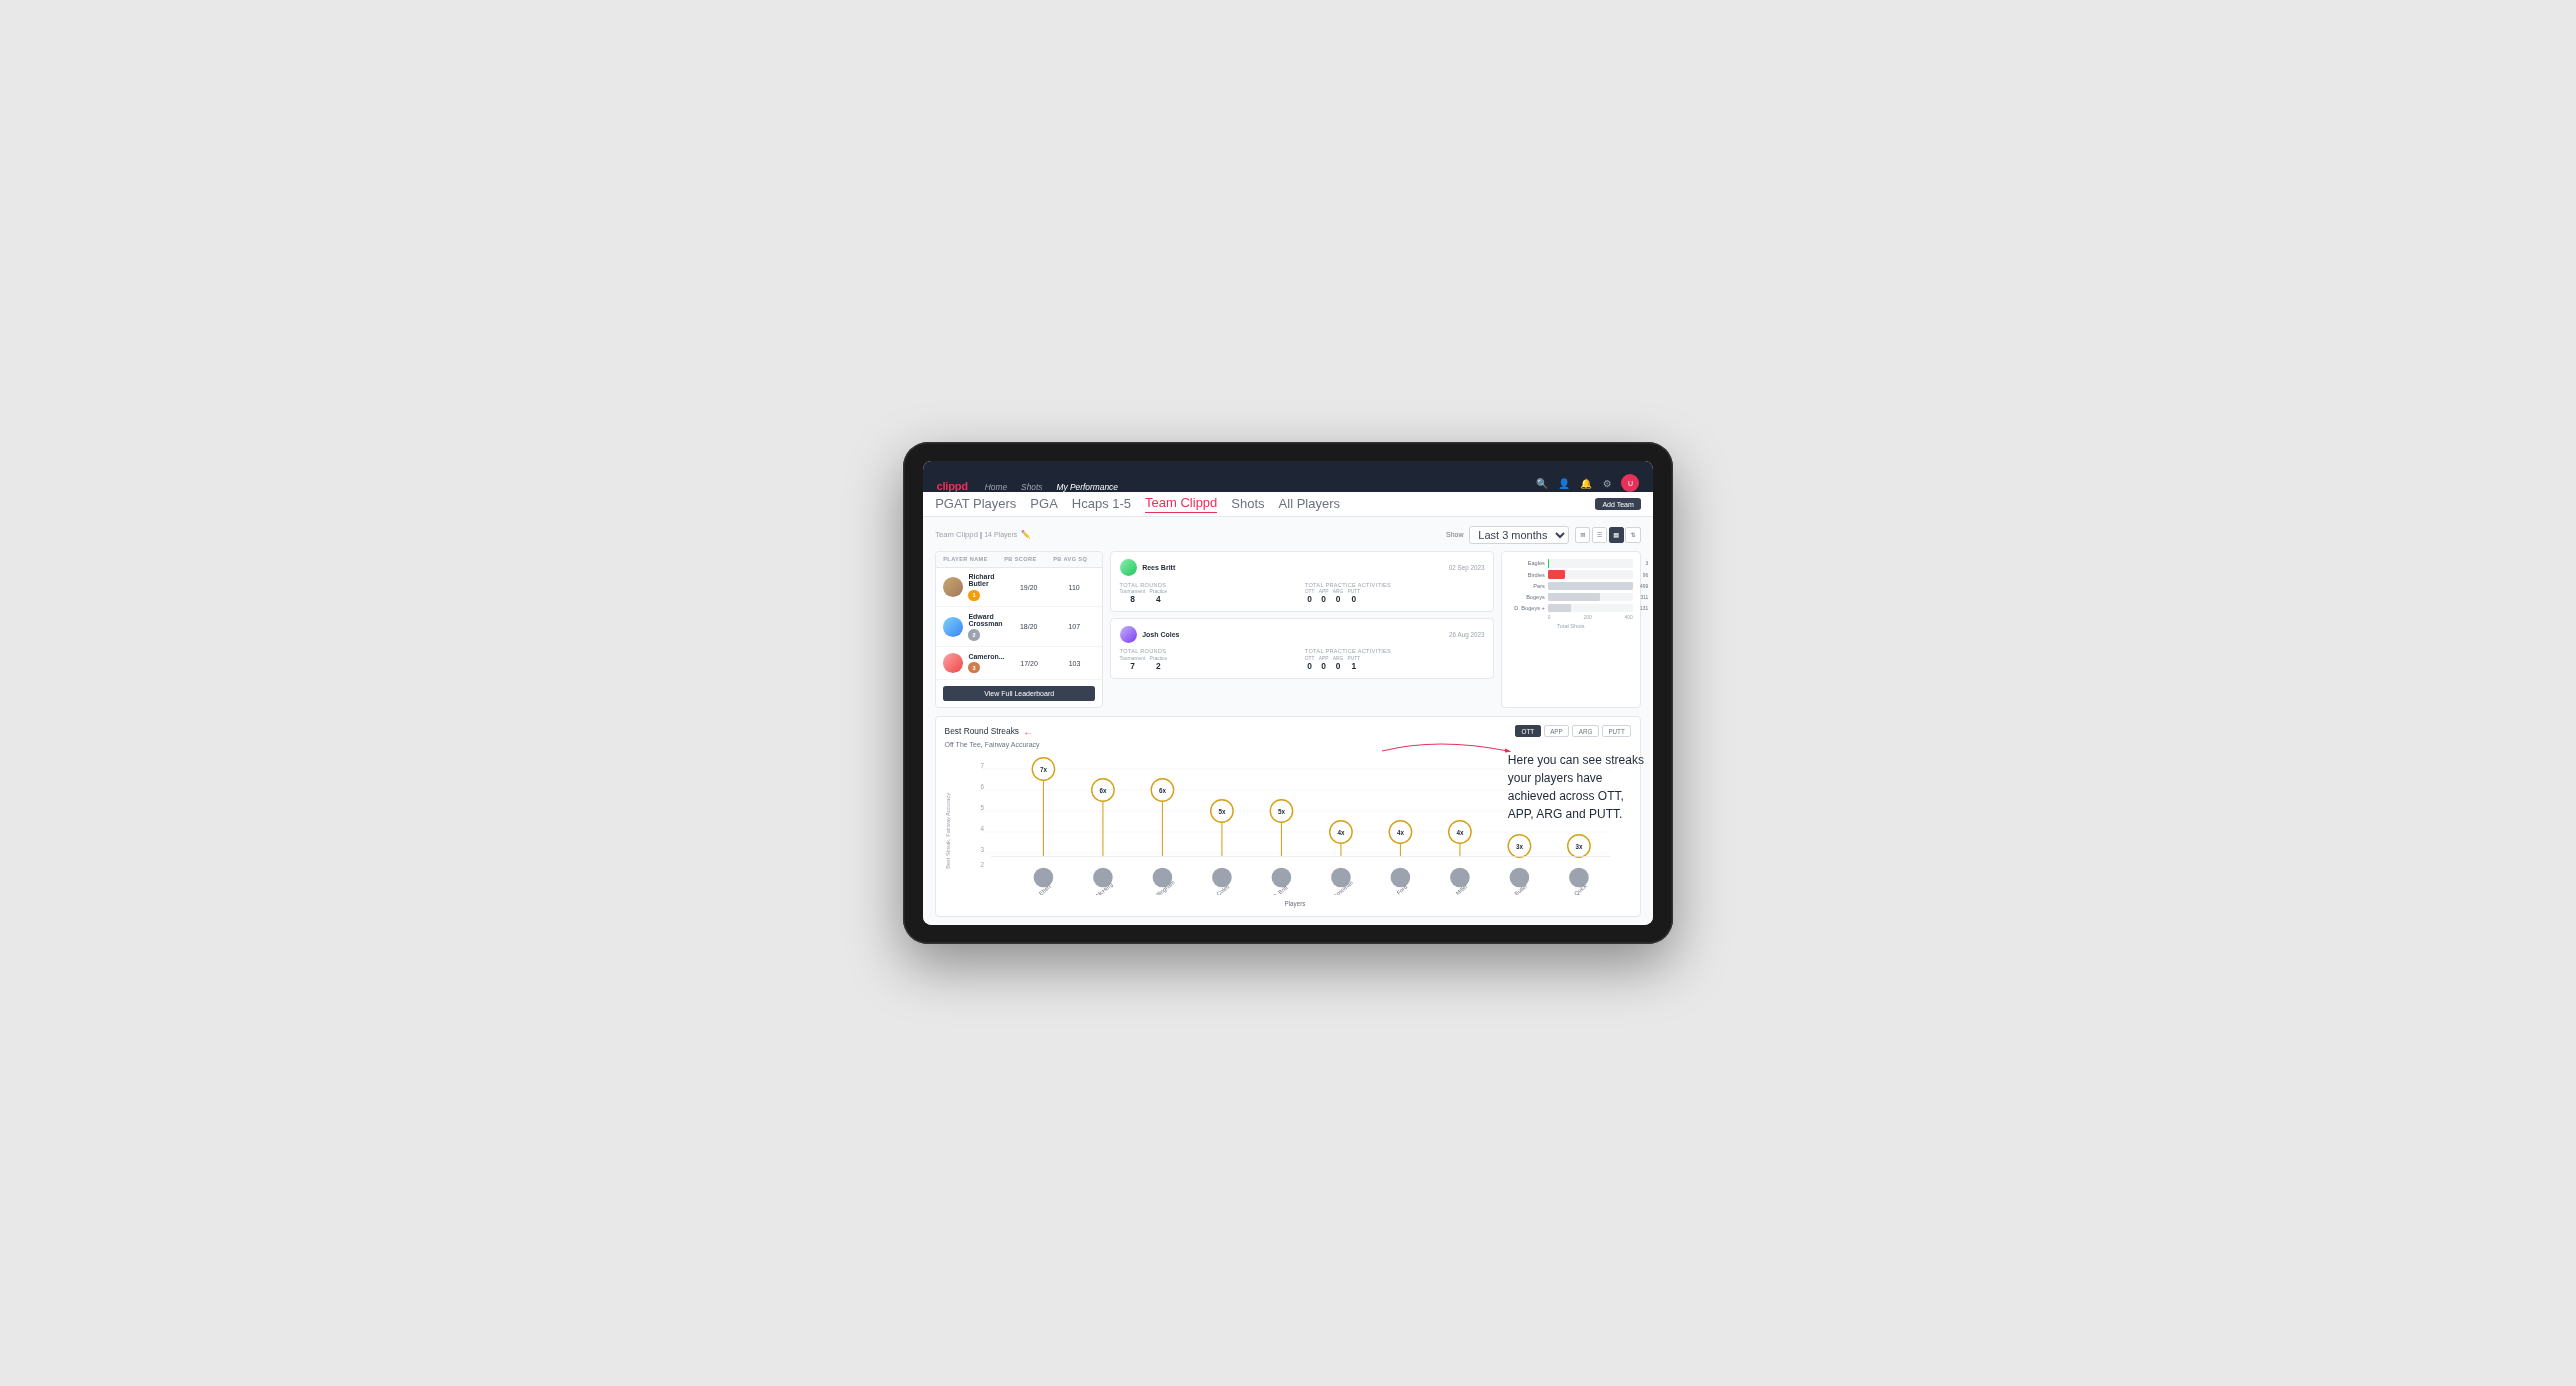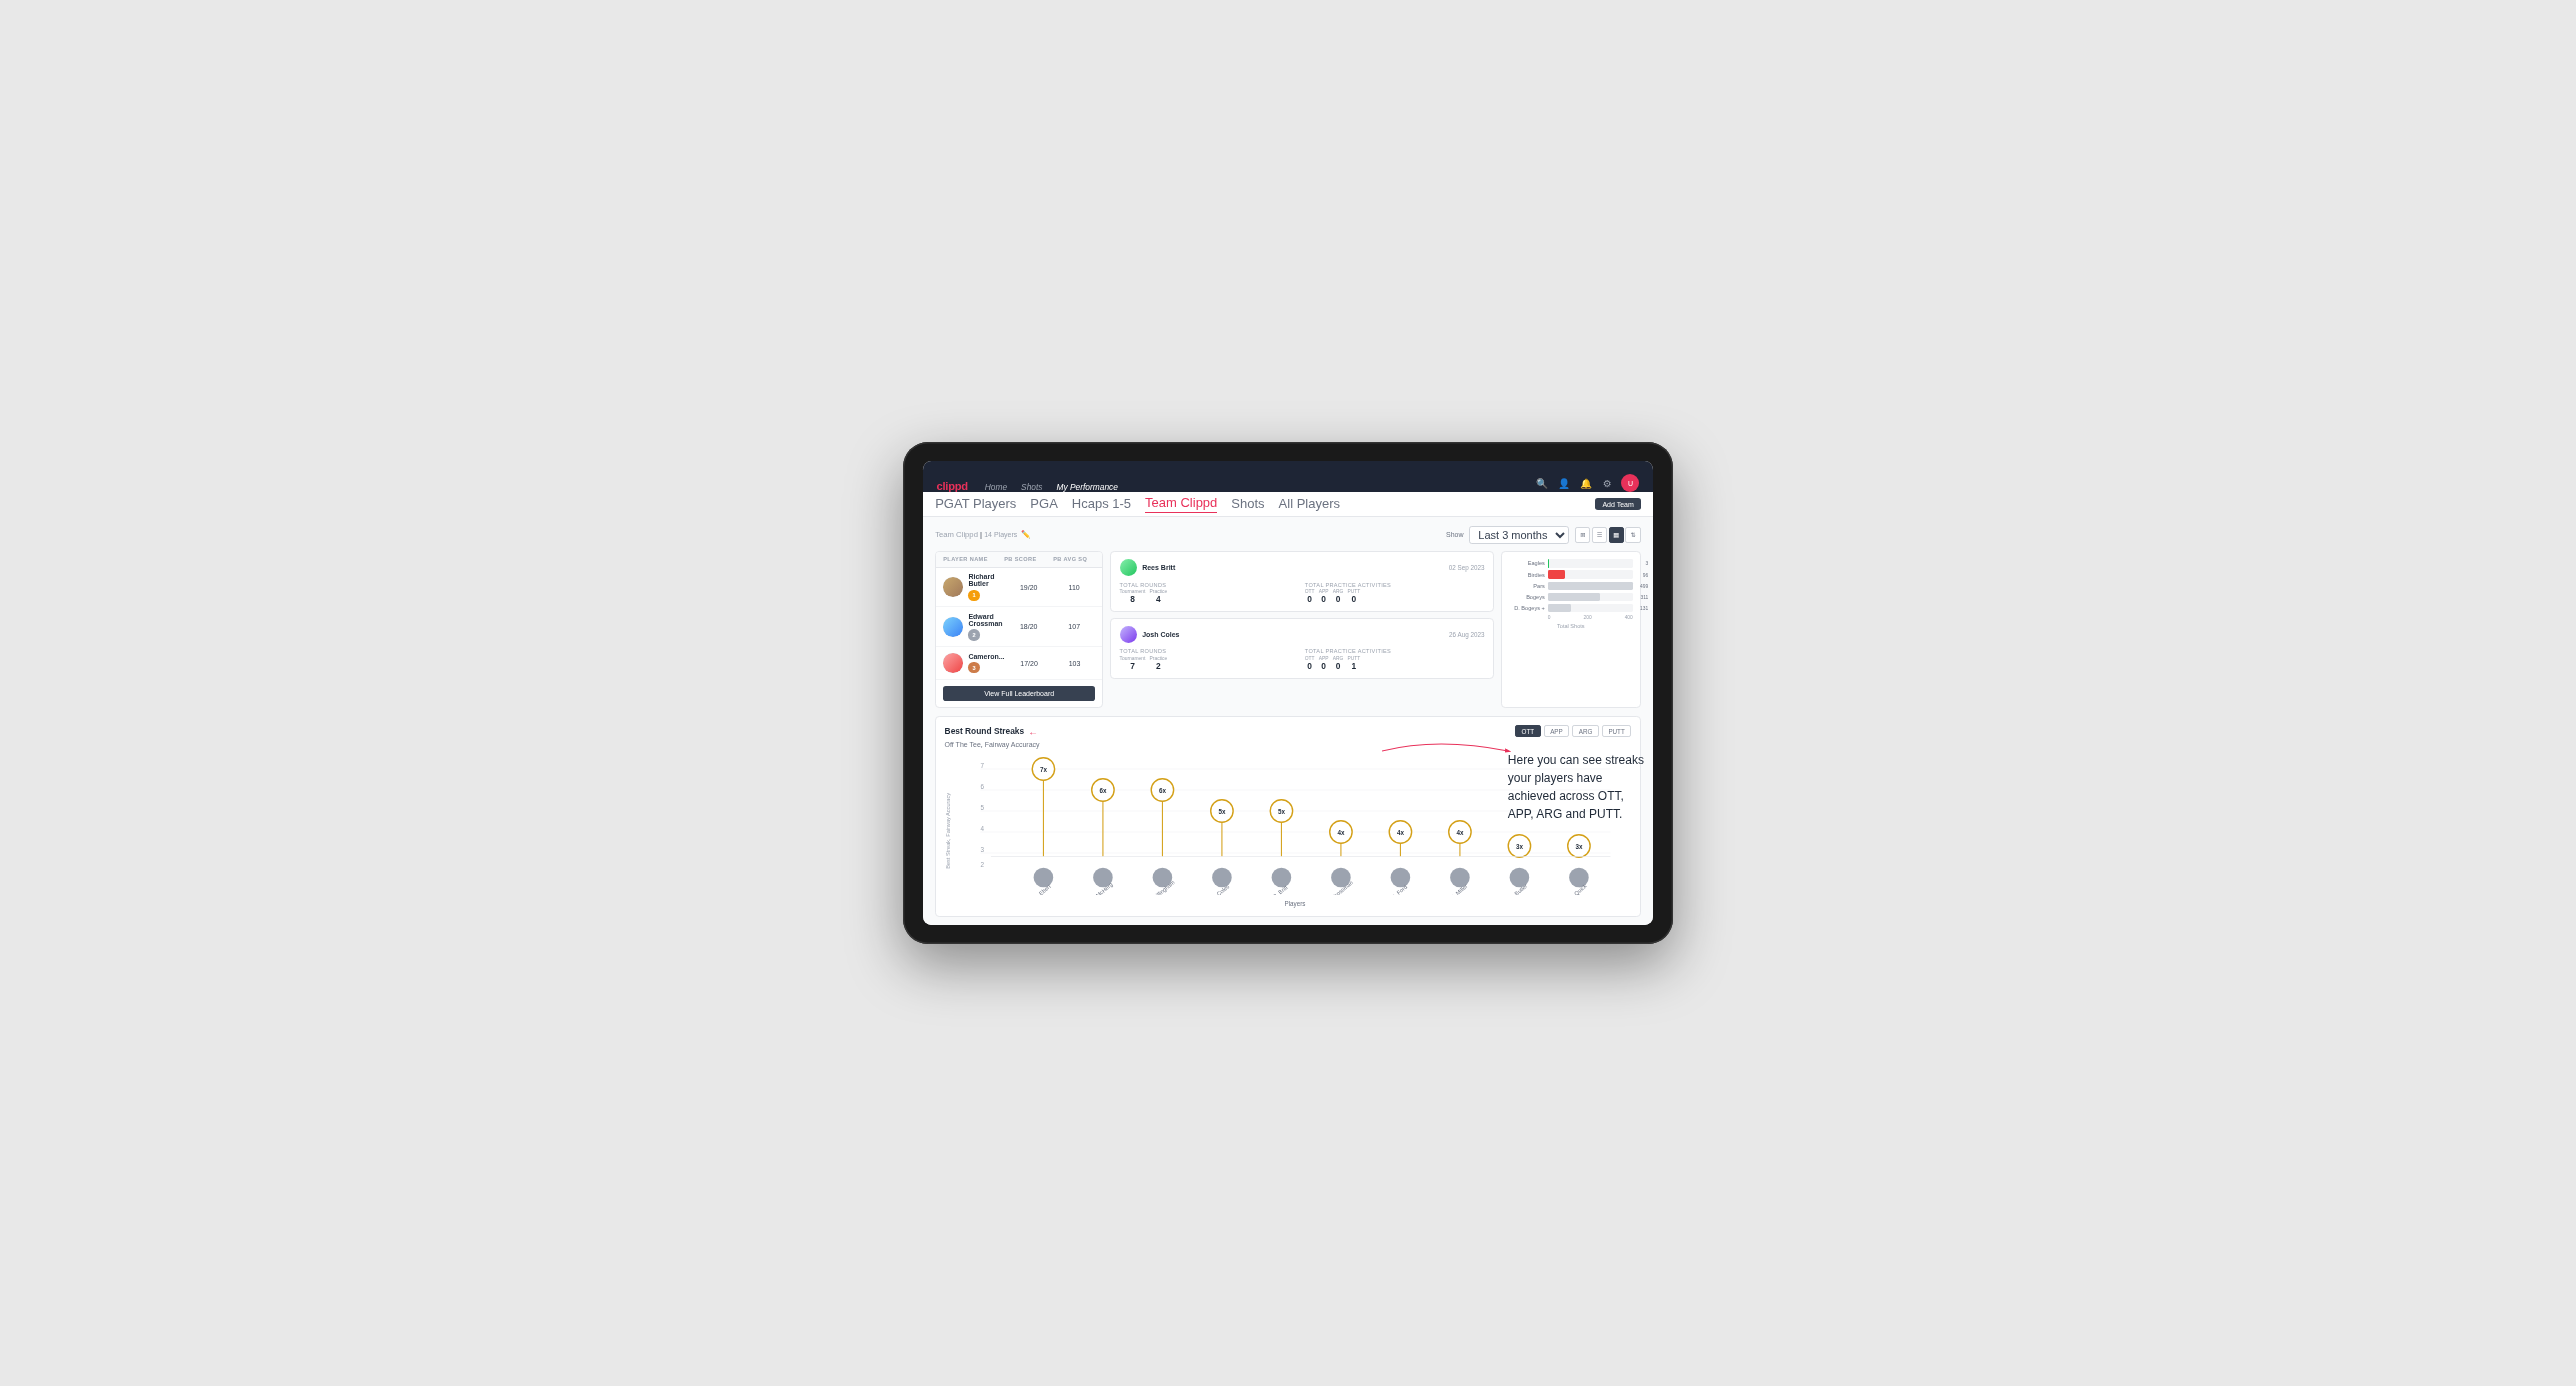--- a/index.html
+++ b/index.html
@@ -444,21 +444,21 @@
 
     .streaks-header {
       display: flex;
       align-items: center;
       justify-content: space-between;
       margin-bottom: 4.2px;
     }
 
     .streaks-title {
       font-size: 8.4px;
-      font-weight: 700;
+      font-weight: 400;
       color: #1f2937;
       display: flex;
       align-items: center;
       gap: 4.2px;
     }
 
     .arrow-indicator {
       color: #e8315a;
       font-size: 9.8px;
     }

